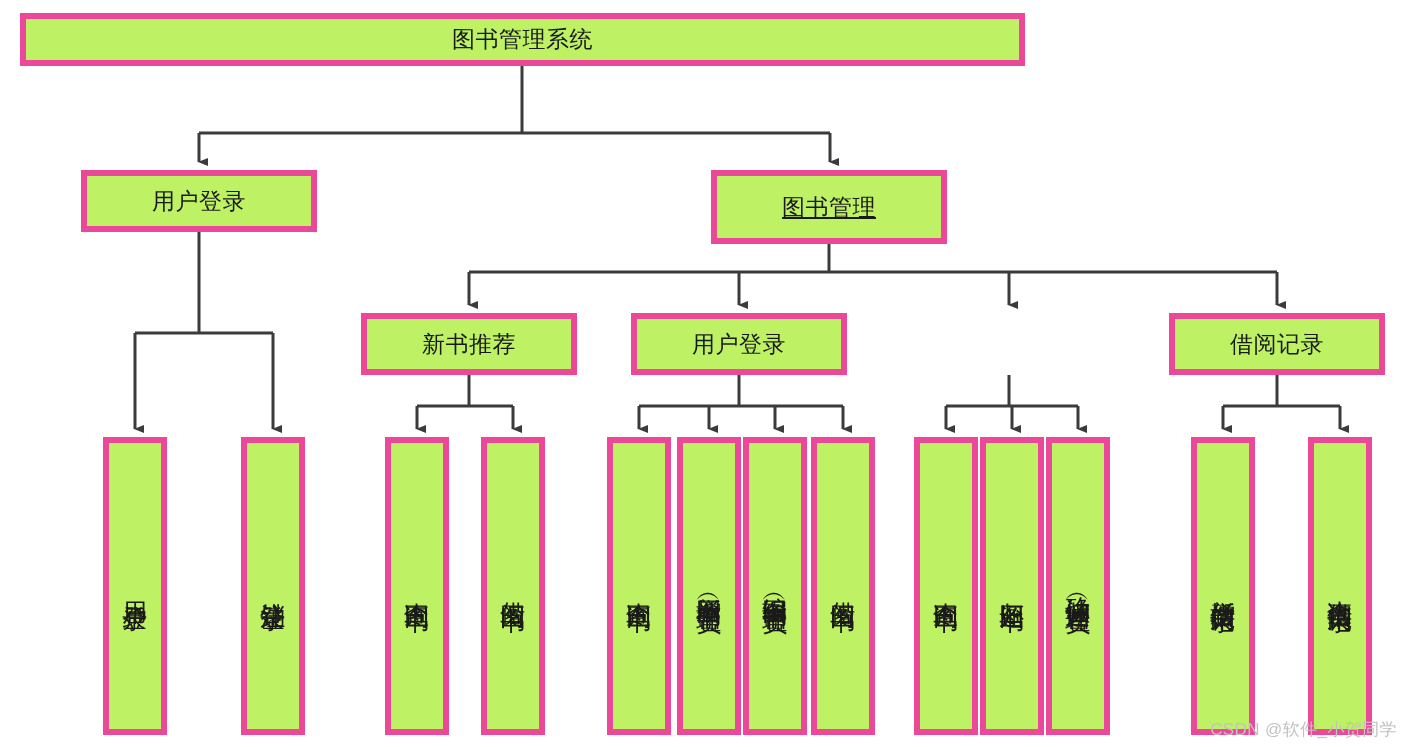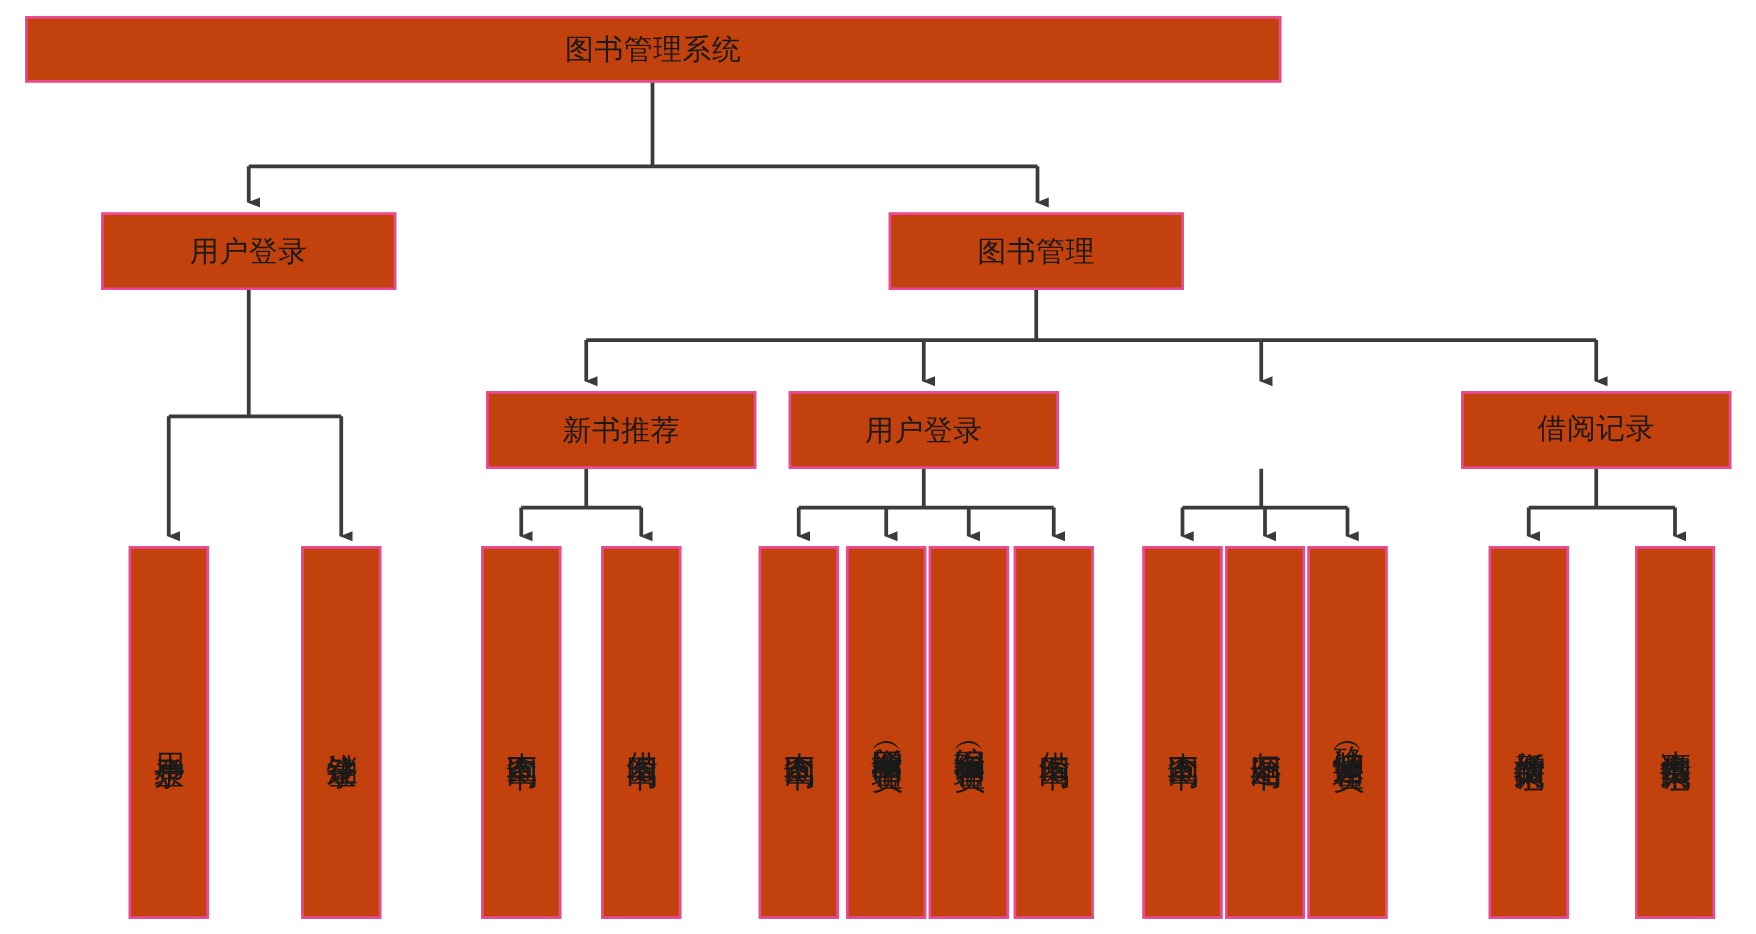--- a/index.html
+++ b/index.html
@@ -22,22 +22,22 @@
     position: absolute;
     left: 0;
     top: 0;
     width: 1405px;
     height: 747px;
     pointer-events: none;
   }
   .node {
     position: absolute;
     box-sizing: border-box;
-    background: #c2410c;
-    border: 2px solid #ec4899;
+    background: #bef264;
+    border: 6px solid #ec4899;
     display: flex;
     align-items: center;
     justify-content: center;
     color: #1a1a1a;
     text-align: center;
     z-index: 2;
   }
   .node .lbl {
     display: block;
     line-height: 1.16;
@@ -125,31 +125,31 @@
     </g>
   </svg>
 
   <div class="node horiz" style="left:20px; top:13px; width:1005px; height:53px;">
     <span class="lbl">图书管理系统</span>
   </div>
 
   <div class="node horiz" style="left:81px; top:170px; width:236px; height:62px;">
     <span class="lbl">用户登录</span>
   </div>
-  <div class="node horiz" style="left:711px; top:170px; width:236px; height:62px;">
+  <div class="node horiz" style="left:711px; top:170px; width:236px; height:74px;text-decoration:underline;">
     <span class="lbl">图书管理</span>
   </div>
 
-  <div class="node horiz" style="left:361px; top:313px; width:216px; height:62px;margin-left:28px;">
+  <div class="node horiz" style="left:361px; top:313px; width:216px; height:62px;">
     <span class="lbl">新书推荐</span>
   </div>
   <div class="node horiz" style="left:631px; top:313px; width:216px; height:62px;">
     <span class="lbl">用户登录</span>
   </div>
-  <div class="node horiz" style="left:1169px; top:313px; width:216px; height:62px;font-family:Liberation Mono, monospace;">
+  <div class="node horiz" style="left:1169px; top:313px; width:216px; height:62px;">
     <span class="lbl">借阅记录</span>
   </div>
 
   <div class="node vert" style="left:103px; top:437px; width:64px; height:298px;">
     <span class="lbl">用户登录</span>
   </div>
   <div class="node vert" style="left:241px; top:437px; width:64px; height:298px;">
     <span class="lbl">注销登录</span>
   </div>
 
@@ -183,13 +183,14 @@
     <span class="lbl">确认归还（管理员）</span>
   </div>
 
   <div class="node vert" style="left:1191px; top:437px; width:64px; height:298px;">
     <span class="lbl">新增借阅记录</span>
   </div>
   <div class="node vert" style="left:1308px; top:437px; width:64px; height:298px;">
     <span class="lbl">查询借阅记录</span>
   </div>
 
+  <div id="watermark">CSDN @软件_小贺同学</div>
 </div>
 
 </body></html>

